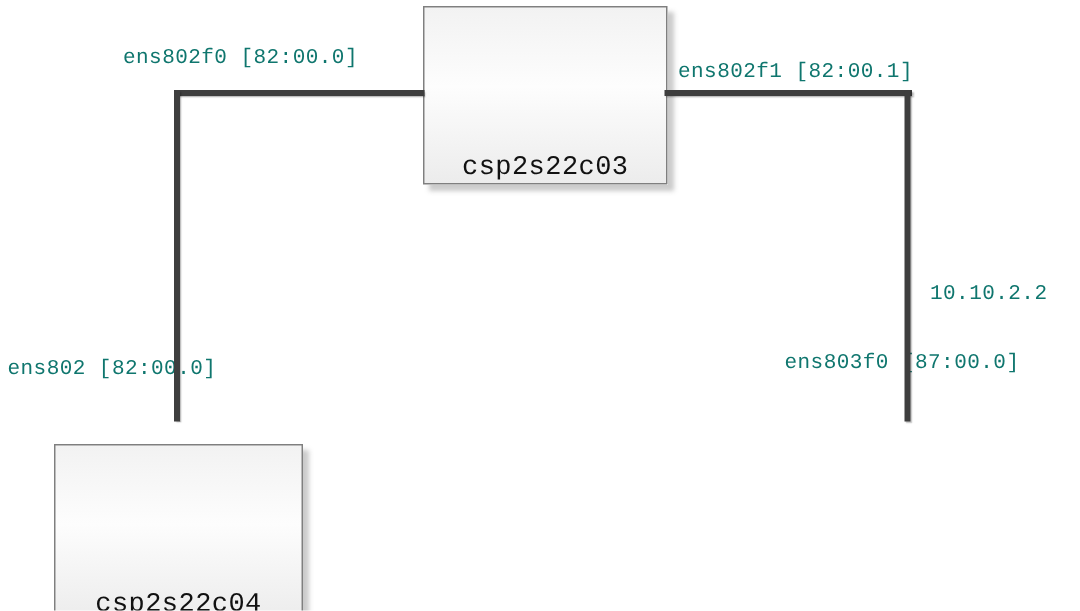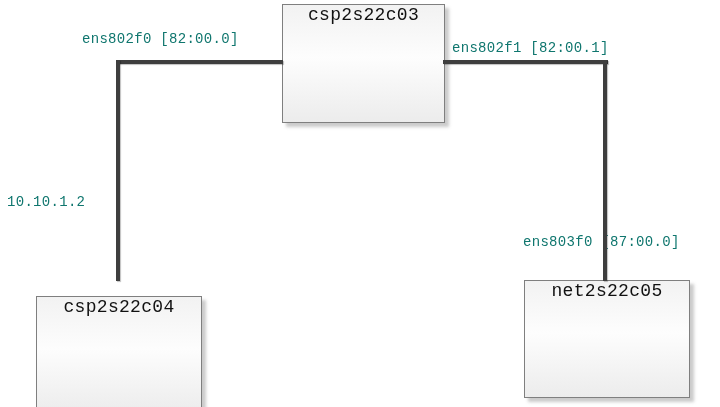--- a/index.html
+++ b/index.html
@@ -13,21 +13,21 @@
     position: relative;
     width: 720px; height: 407px;
     background: #ffffff;
   }
   .node {
     position: absolute;
     border: 1px solid #7f7f7f;
     background: linear-gradient(180deg, #f2f2f2 0%, #fdfdfd 45%, #ececec 100%);
     box-shadow: 4px 4px 3px rgba(140,140,140,0.45);
     display: flex;
-    align-items: flex-start;
+    align-items: flex-end;
     justify-content: center;
     z-index: 2;
   }
   .node-label {
     font-size: 18px;
     color: #111111;
     white-space: nowrap;
     letter-spacing: 0.3px;
   }
   #node-top    { left: 282px; top: 4px;   width: 161px; height: 117px; }
@@ -66,36 +66,34 @@
 <body>
 
 <div id="diagram">
 
   <div class="edge-label" id="lbl-left-if-top">ens802f0 [82:00.0]</div>
 
 
   <div class="edge-label" id="lbl-right-if-top">ens802f1 [82:00.1]</div>
 
 
-  <div class="edge-label" id="lbl-left-ip-bottom">10.10.1.2</div>
 
+  <div class="edge-label" id="lbl-left-if-bottom">ens802 [82:00.0]</div>
 
+  <div class="edge-label" id="lbl-right-ip-bottom">10.10.2.2</div>
 
   <div class="edge-label" id="lbl-right-if-bottom">ens803f0 [87:00.0]</div>
 
   <div class="link-line" id="link-left-h"></div>
   <div class="link-line" id="link-left-v"></div>
   <div class="link-line" id="link-right-h"></div>
   <div class="link-line" id="link-right-v"></div>
 
   <div class="node" id="node-top">
     <span class="node-label">csp2s22c03</span>
   </div>
 
   <div class="node" id="node-bleft">
     <span class="node-label">csp2s22c04</span>
   </div>
 
-  <div class="node" id="node-bright">
-    <span class="node-label">net2s22c05</span>
-  </div>
 
 </div>
 
 </body></html>

